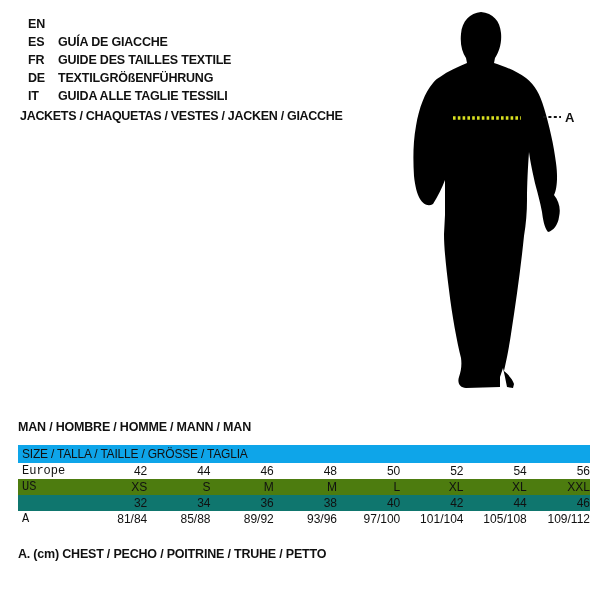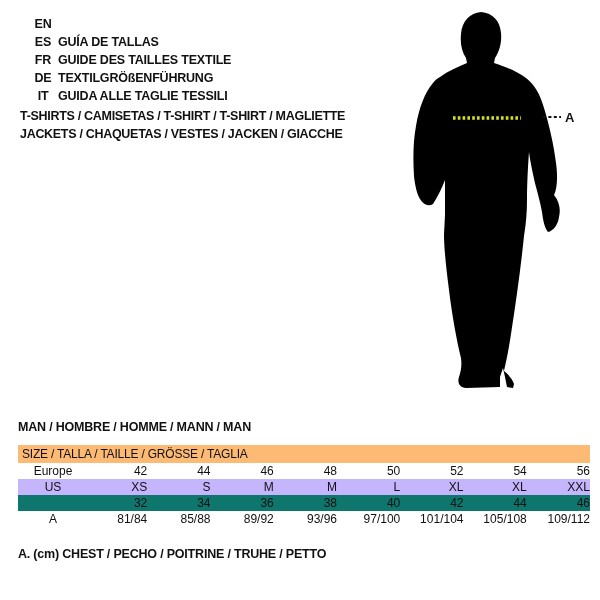--- a/index.html
+++ b/index.html
@@ -3,65 +3,64 @@
 <meta charset="utf-8">
 <style>
   html,body{margin:0;padding:0;}
   body{
     width:600px;height:600px;position:relative;background:#ffffff;
     font-family:"Liberation Sans","DejaVu Sans",sans-serif;
     color:#111;overflow:hidden;
   }
   
   .lang-list{position:absolute;left:28px;top:15px;}
-  .lang-row{display:flex;line-height:18px;font-size:12.5px;font-weight:bold;letter-spacing:-0.2px;text-align:center;}
+  .lang-row{display:flex;line-height:18px;font-size:12.5px;font-weight:bold;letter-spacing:-0.2px;}
   .lang-code{width:30px;flex:0 0 30px;}
   
   .categories{position:absolute;left:20px;top:108px;font-size:12.5px;font-weight:bold;letter-spacing:-0.3px;line-height:17.5px;white-space:nowrap;}
   
   .figure-wrap{position:absolute;left:400px;top:0;width:200px;height:400px;}
   .figure-wrap svg{display:block;}
   .measure-letter{font-size:13px;font-weight:bold;font-family:"Liberation Sans",sans-serif;}
   
   .gender-label{position:absolute;left:18px;top:420px;font-size:12.5px;font-weight:bold;letter-spacing:-0.2px;}
   
   .size-table{position:absolute;left:18px;top:445px;width:572px;border-collapse:collapse;table-layout:fixed;font-size:12px;}
   .size-table th{font-weight:normal;text-align:left;padding:2px 0 2px 4px;height:14px;letter-spacing:-0.2px;}
   .size-table td{padding:0;height:16px;vertical-align:middle;text-align:right;white-space:nowrap;}
-  .size-table td.row-label{text-align:center;padding-left:4px;}
+  .size-table td.row-label{text-align:left;padding-left:4px;font-family:Liberation Mono, monospace;}
   
   .footnote{position:absolute;left:18px;top:547px;font-size:12.5px;font-weight:bold;letter-spacing:-0.2px;}
 </style>
 </head>
 <body>
 
 <div class="lang-list">
     <div class="lang-row">
       <span class="lang-code">EN</span>
     </div>
     <div class="lang-row">
       <span class="lang-code">ES</span>
-      <span>GUÍA DE TALLAS</span>
+      <span>GUÍA DE GIACCHE</span>
     </div>
     <div class="lang-row">
       <span class="lang-code">FR</span>
       <span>GUIDE DES TAILLES TEXTILE</span>
     </div>
     <div class="lang-row">
       <span class="lang-code">DE</span>
       <span>TEXTILGRÖßENFÜHRUNG</span>
     </div>
     <div class="lang-row">
       <span class="lang-code">IT</span>
       <span>GUIDA ALLE TAGLIE TESSILI</span>
     </div>
   </div>
 
 <div class="categories">
-  <div>T-SHIRTS / CAMISETAS / T-SHIRT / T-SHIRT / MAGLIETTE</div>
   <div>JACKETS / CHAQUETAS / VESTES / JACKEN / GIACCHE</div>
 </div>
 
 <div class="figure-wrap">
   <svg width="200" height="400" viewBox="0 0 200 400" xmlns="http://www.w3.org/2000/svg">
     <path id="man-path" fill="#000000" d="M81 12
          C93 13 100 21 101 33
          C102 43 99 52 95 58
          L94 63
          C104 66 116 71 126 78
@@ -112,36 +111,36 @@
       <col>
       <col>
       <col>
       <col>
       <col>
       <col>
       <col>
   </colgroup>
   <thead>
     <tr>
-      <th id="size-table-header" colspan="9" style="background: #fdba74;">SIZE / TALLA / TAILLE / GRÖSSE / TAGLIA</th>
+      <th id="size-table-header" colspan="9" style="background: #0ea5e9;">SIZE / TALLA / TAILLE / GRÖSSE / TAGLIA</th>
     </tr>
   </thead>
   <tbody id="size-table-body">
       <tr>
         <td class="row-label">Europe</td>
         <td>42</td>
         <td>44</td>
         <td>46</td>
         <td>48</td>
         <td>50</td>
         <td>52</td>
         <td>54</td>
         <td>56</td>
       </tr>
-      <tr style="background: #c4b5fd;">
+      <tr style="background: #4d7c0f;">
         <td class="row-label">US</td>
         <td>XS</td>
         <td>S</td>
         <td>M</td>
         <td>M</td>
         <td>L</td>
         <td>XL</td>
         <td>XL</td>
         <td>XXL</td>
       </tr>

